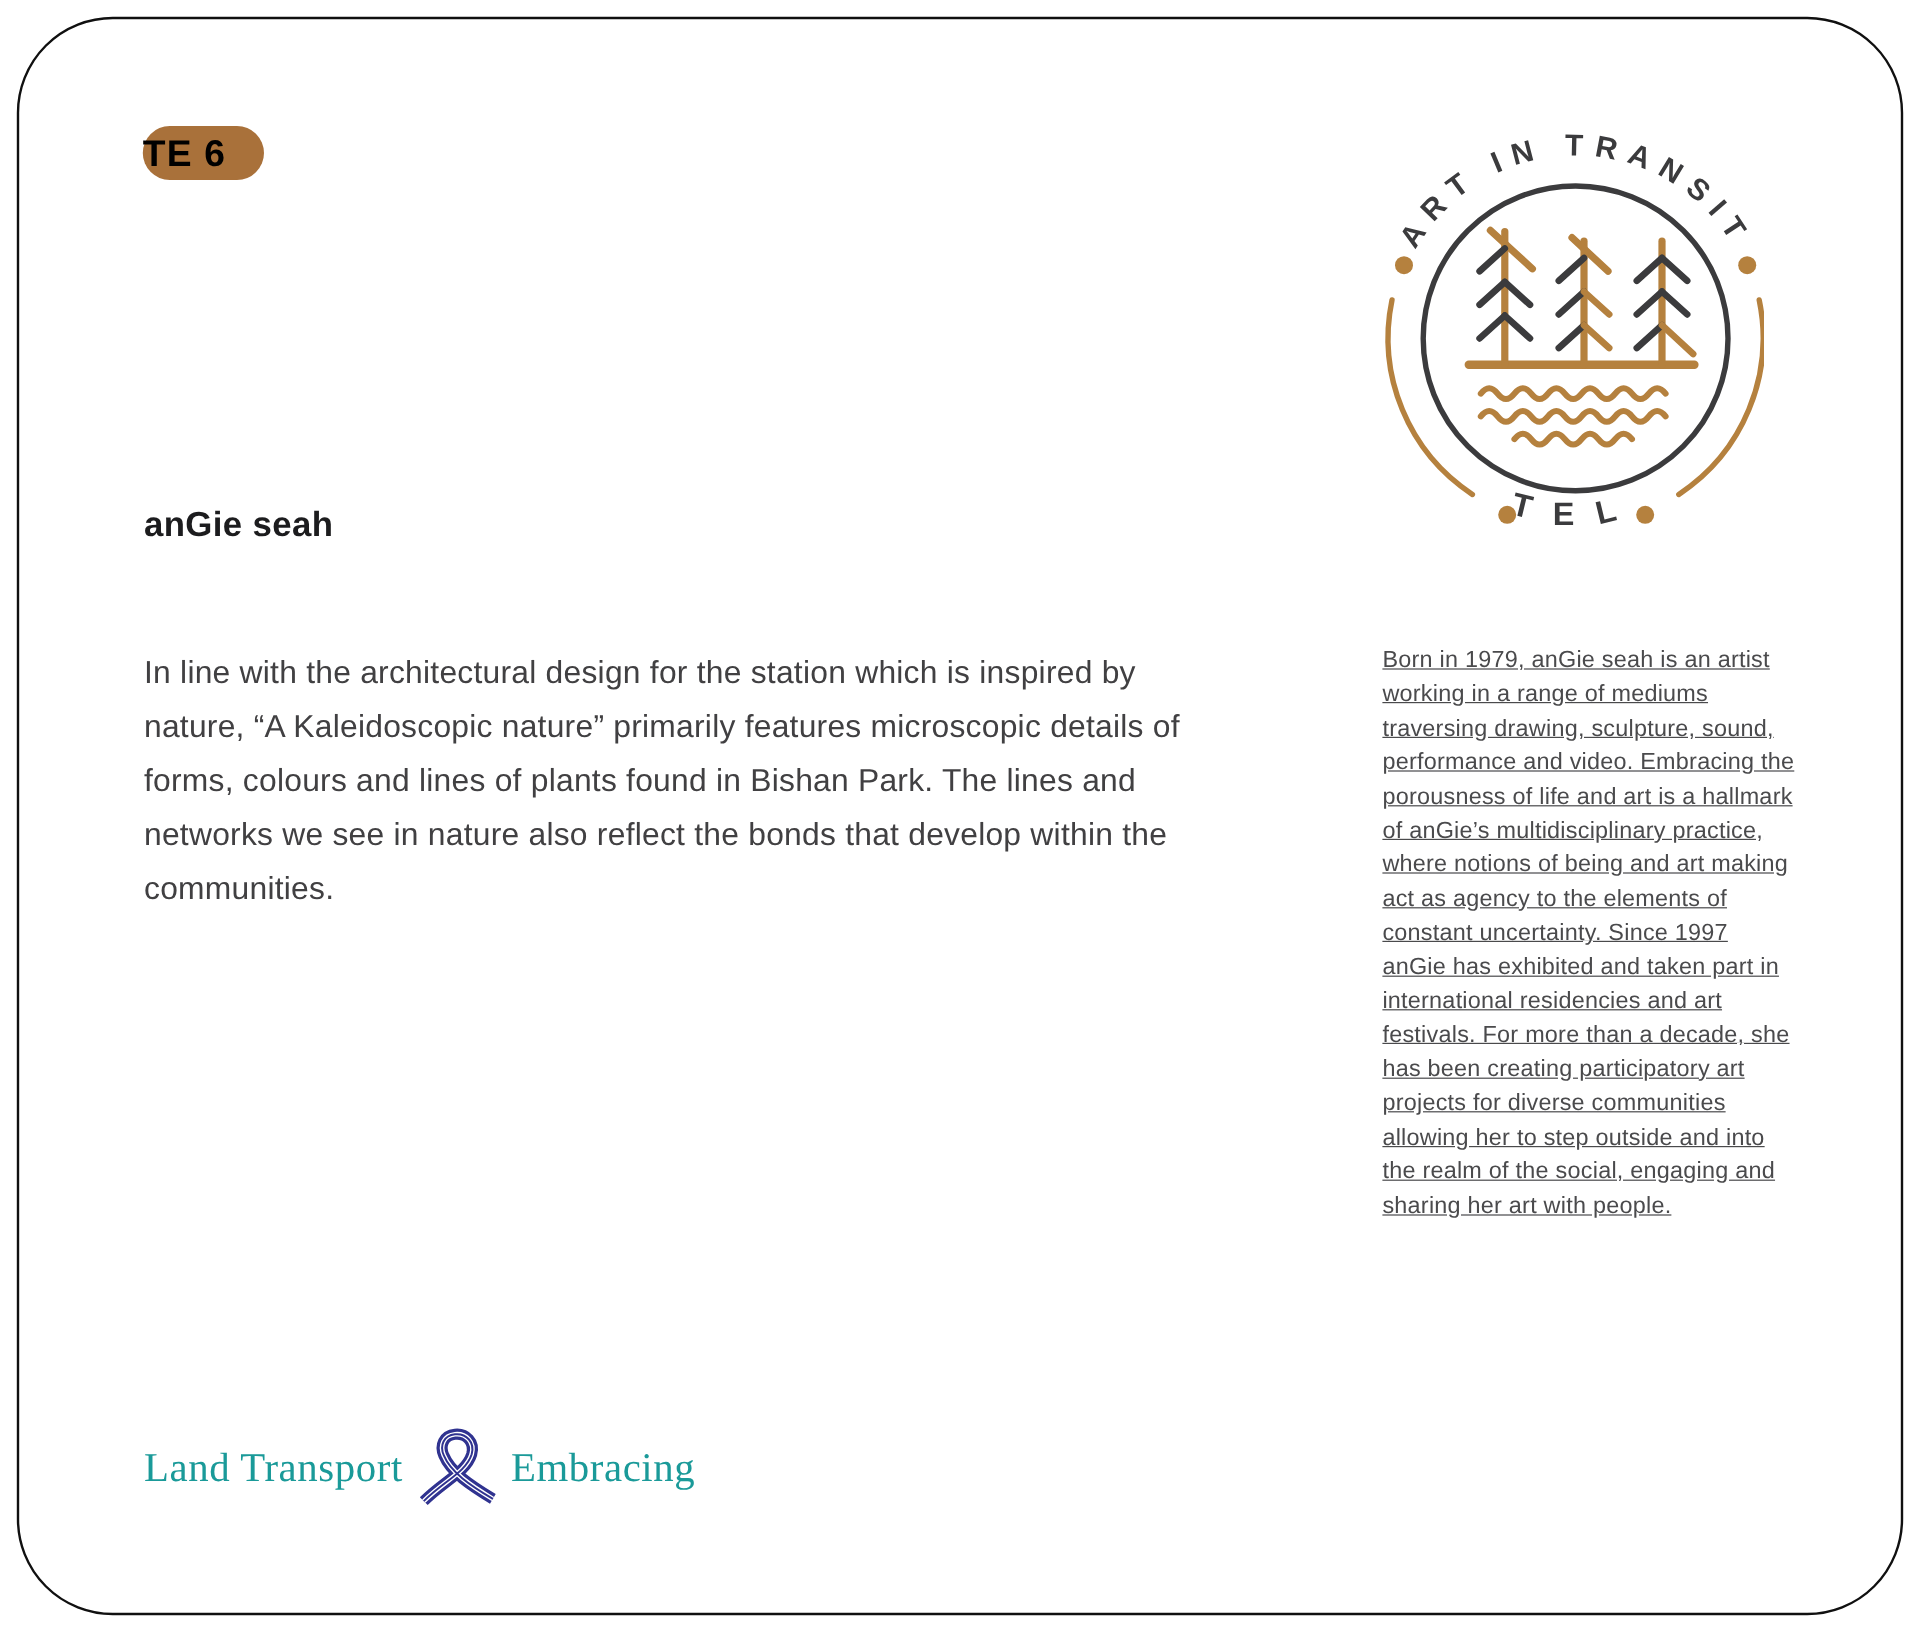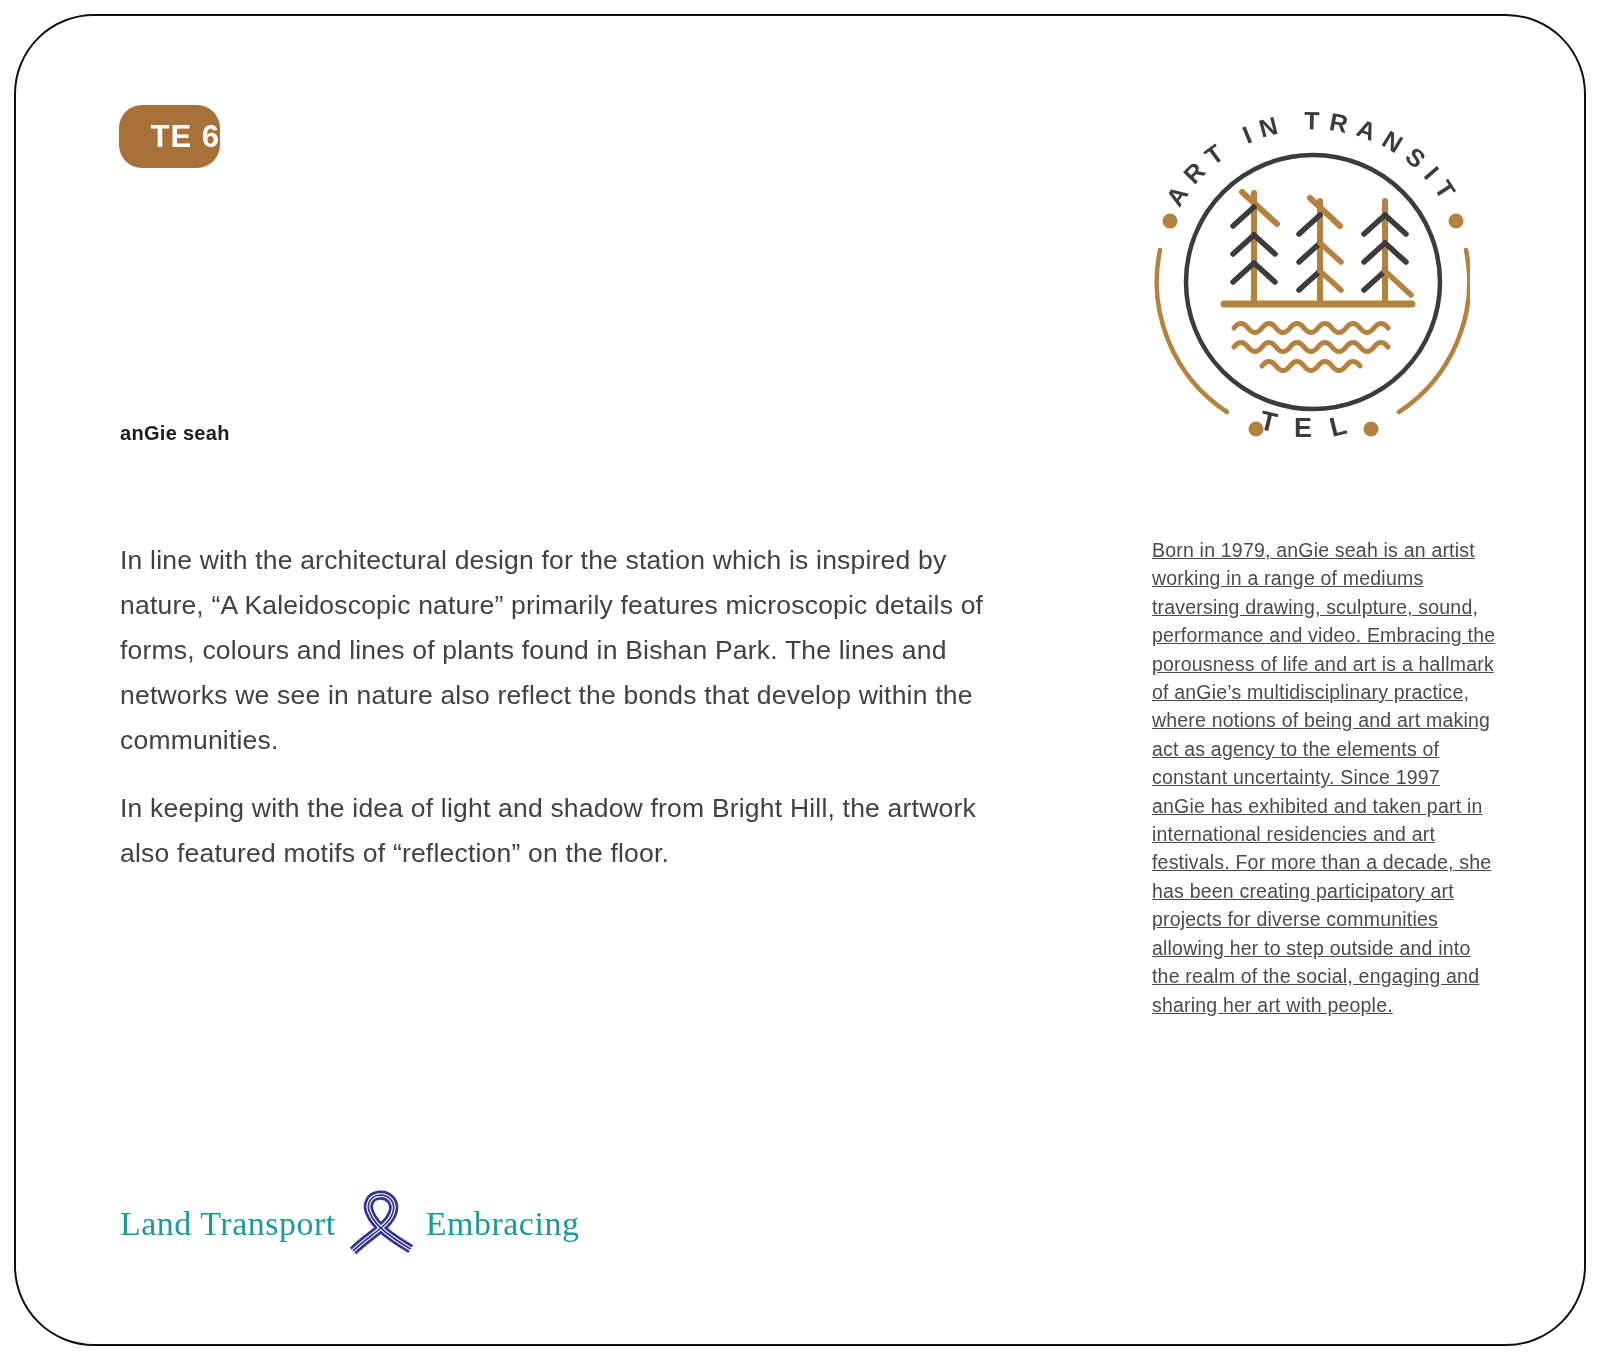--- a/index.html
+++ b/index.html
@@ -8,41 +8,41 @@
 
   .card {
     position:absolute; inset:14px;
     border:2.5px solid #101010; border-radius:80px;
     background:#ffffff;
   }
 
   
   .badge {
     position:absolute; left:103px; top:89px;
-    width:101px; height:63px; border-radius:23px;
-    background:#A9713A; color:#ffffff;
-    display:flex; align-items:center; justify-content:flex-end;
+    width:101px; height:45px; border-radius:23px;
+    background:#A9713A; color:#000000;
+    display:flex; align-items:center; justify-content:flex-start;
     font-size:31px; font-weight:700; letter-spacing:1px;
   }
   .station-name {
     position:absolute; left:238px; top:97px;
     font-size:43px; font-weight:700; color:#1c1c1e; letter-spacing:0.5px;
   }
 
   
   .title-wrap { position:absolute; left:102px; top:316px; width:1000px; white-space:nowrap; }
   .title {
     display:inline-block;
     font-size:76px; font-weight:700; color:#AE7540;
     letter-spacing:5px; line-height:1;
     transform:scaleX(0.60); transform-origin:left center;
   }
   .artist {
     position:absolute; left:104px; top:406px;
-    font-size:20px; font-weight:700; color:#1c1c1e; letter-spacing:0.3px;
+    font-size:29px; font-weight:700; color:#1c1c1e; letter-spacing:0.3px;
   }
 
   
   .desc {
     position:absolute; left:104px; top:522px; width:890px;
     font-size:26.5px; line-height:45px; color:#414042; letter-spacing:0.2px;
   }
   .desc p { margin-bottom:23px; }
 
   
@@ -73,21 +73,20 @@
   <div class="card">
 
     <div class="badge">
       <span>TE 6</span>
     </div>
 
     <div class="artist">anGie seah</div>
 
     <div class="desc">
       <p>In line with the architectural design for the station which is inspired by nature, “A Kaleidoscopic nature” primarily features microscopic details of forms, colours and lines of plants found in Bishan Park. The lines and networks we see in nature also reflect the bonds that develop within the communities.</p>
-      <p>In keeping with the idea of light and shadow from Bright Hill, the artwork also featured motifs of “reflection” on the floor.</p>
     </div>
 
     <div class="bio">Born in 1979, anGie seah is an artist working in a range of mediums traversing drawing, sculpture, sound, performance and video. Embracing the porousness of life and art is a hallmark of anGie’s multidisciplinary practice, where notions of being and art making act as agency to the elements of constant uncertainty. Since 1997 anGie has exhibited and taken part in international residencies and art festivals. For more than a decade, she has been creating participatory art projects for diverse communities allowing her to step outside and into the realm of the social, engaging and sharing her art with people.</div>
 
     <div class="ait-logo">
       <svg width="340" height="380" viewBox="0 0 340 380">
         <defs>
           <path id="arcTop" d="M 40,133 A 152,152 0 0 1 326,133" fill="none"></path>
           <path id="arcBottom" d="M 95,313 A 156,156 0 0 0 271,313" fill="none"></path>
         </defs>

